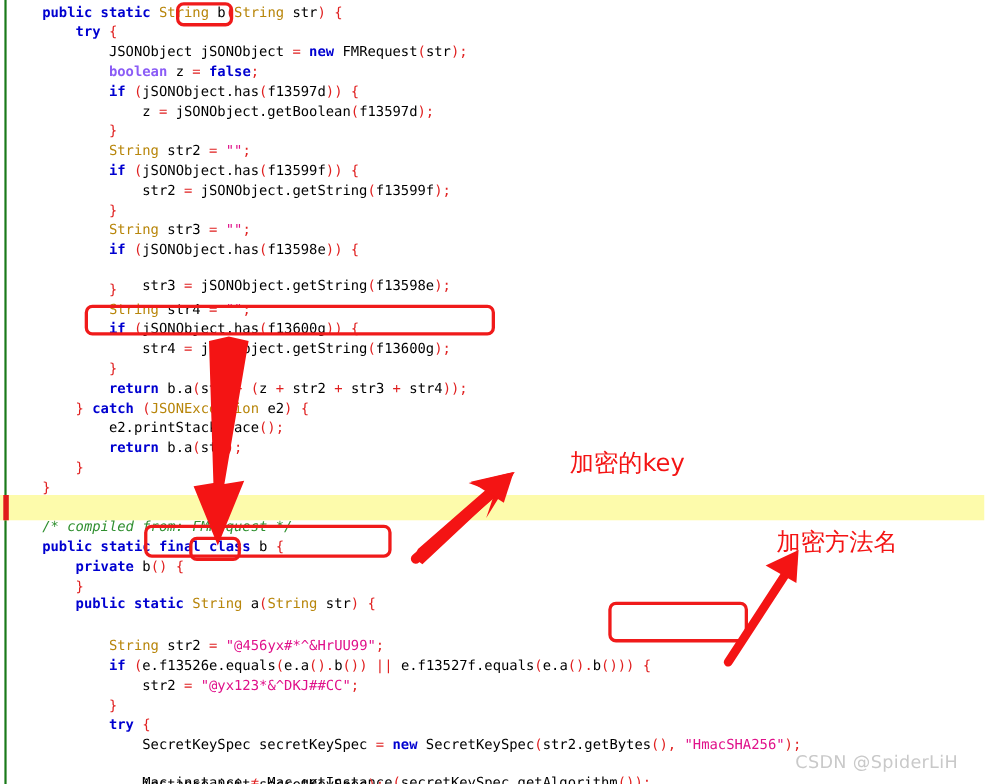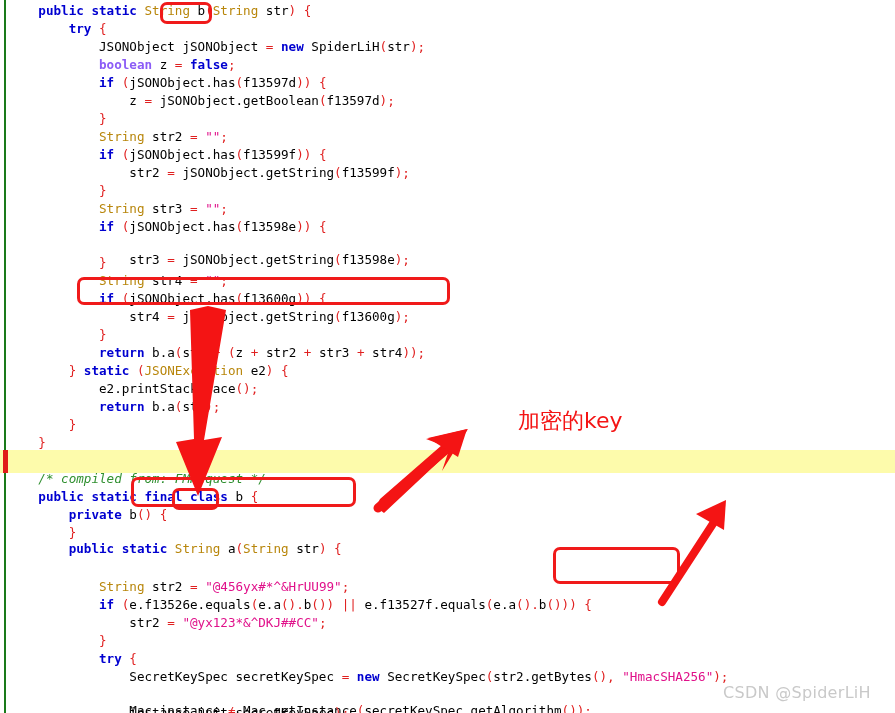--- a/index.html
+++ b/index.html
@@ -113,39 +113,39 @@
   <div class="gutter-rule"></div>
 
   <div class="line-highlight" style="top:450px; height:23px;">
     <span class="lh-marker"></span>
   </div>
 
   <div id="code-text">
 
     <div class="code-line" style="top:2px;  left:8px;"><span class="plain">    </span><span class="kw">public static </span><span class="type">String </span><span class="plain">b</span><span class="punc">(</span><span class="type">String </span><span class="plain">str</span><span class="punc">) {</span></div>
     <div class="code-line" style="top:20px; left:8px;"><span class="plain">        </span><span class="kw">try </span><span class="punc">{</span></div>
-    <div class="code-line" style="top:38px; left:8px;"><span class="plain">            JSONObject jSONObject </span><span class="punc">=</span><span class="plain"> </span><span class="kw">new </span><span class="plain">SpiderLiH</span><span class="punc">(</span><span class="plain">str</span><span class="punc">);</span></div>
+    <div class="code-line" style="top:38px; left:8px;"><span class="plain">            JSONObject jSONObject </span><span class="punc">=</span><span class="plain"> </span><span class="kw">new </span><span class="plain">FMRequest</span><span class="punc">(</span><span class="plain">str</span><span class="punc">);</span></div>
     <div class="code-line" style="top:56px; left:8px;"><span class="plain">            </span><span class="teal">boolean </span><span class="plain">z </span><span class="punc">=</span><span class="plain"> </span><span class="kw">false</span><span class="punc">;</span></div>
     <div class="code-line" style="top:74px; left:8px;"><span class="plain">            </span><span class="kw">if </span><span class="punc">(</span><span class="plain">jSONObject.has</span><span class="punc">(</span><span class="plain">f13597d</span><span class="punc">)) {</span></div>
     <div class="code-line" style="top:92px; left:8px;"><span class="plain">                z </span><span class="punc">=</span><span class="plain"> jSONObject.getBoolean</span><span class="punc">(</span><span class="plain">f13597d</span><span class="punc">);</span></div>
     <div class="code-line" style="top:110px;left:8px;"><span class="plain">            </span><span class="punc">}</span></div>
     <div class="code-line" style="top:128px;left:8px;"><span class="plain">            </span><span class="type">String </span><span class="plain">str2 </span><span class="punc">=</span><span class="plain"> </span><span class="str">""</span><span class="punc">;</span></div>
     <div class="code-line" style="top:146px;left:8px;"><span class="plain">            </span><span class="kw">if </span><span class="punc">(</span><span class="plain">jSONObject.has</span><span class="punc">(</span><span class="plain">f13599f</span><span class="punc">)) {</span></div>
     <div class="code-line" style="top:164px;left:8px;"><span class="plain">                str2 </span><span class="punc">=</span><span class="plain"> jSONObject.getString</span><span class="punc">(</span><span class="plain">f13599f</span><span class="punc">);</span></div>
     <div class="code-line" style="top:182px;left:8px;"><span class="plain">            </span><span class="punc">}</span></div>
     <div class="code-line" style="top:200px;left:8px;"><span class="plain">            </span><span class="type">String </span><span class="plain">str3 </span><span class="punc">=</span><span class="plain"> </span><span class="str">""</span><span class="punc">;</span></div>
     <div class="code-line" style="top:218px;left:8px;"><span class="plain">            </span><span class="kw">if </span><span class="punc">(</span><span class="plain">jSONObject.has</span><span class="punc">(</span><span class="plain">f13598e</span><span class="punc">)) {</span></div>
     <div class="code-line" style="top:251px;left:8px;"><span class="plain">                str3 </span><span class="punc">=</span><span class="plain"> jSONObject.getString</span><span class="punc">(</span><span class="plain">f13598e</span><span class="punc">);</span></div>
     <div class="code-line" style="top:254px;left:8px;"><span class="plain">            </span><span class="punc">}</span></div>
     <div class="code-line" style="top:272px;left:8px;"><span class="plain">            </span><span class="type">String </span><span class="plain">str4 </span><span class="punc">=</span><span class="plain"> </span><span class="str">""</span><span class="punc">;</span></div>
     <div class="code-line" style="top:290px;left:8px;"><span class="plain">            </span><span class="kw">if </span><span class="punc">(</span><span class="plain">jSONObject.has</span><span class="punc">(</span><span class="plain">f13600g</span><span class="punc">)) {</span></div>
     <div class="code-line" style="top:308px;left:8px;"><span class="plain">                str4 </span><span class="punc">=</span><span class="plain"> jSONObject.getString</span><span class="punc">(</span><span class="plain">f13600g</span><span class="punc">);</span></div>
     <div class="code-line" style="top:326px;left:8px;"><span class="plain">            </span><span class="punc">}</span></div>
     <div class="code-line" style="top:344px;left:8px;"><span class="plain">            </span><span class="kw">return </span><span class="plain">b.a</span><span class="punc">(</span><span class="plain">str </span><span class="punc">+</span><span class="plain"> </span><span class="punc">(</span><span class="plain">z </span><span class="punc">+</span><span class="plain"> str2 </span><span class="punc">+</span><span class="plain"> str3 </span><span class="punc">+</span><span class="plain"> str4</span><span class="punc">));</span></div>
-    <div class="code-line" style="top:362px;left:8px;"><span class="plain">        </span><span class="punc">} </span><span class="kw">static </span><span class="punc">(</span><span class="type">JSONException </span><span class="plain">e2</span><span class="punc">) {</span></div>
+    <div class="code-line" style="top:362px;left:8px;"><span class="plain">        </span><span class="punc">} </span><span class="kw">catch </span><span class="punc">(</span><span class="type">JSONException </span><span class="plain">e2</span><span class="punc">) {</span></div>
     <div class="code-line" style="top:380px;left:8px;"><span class="plain">            e2.printStackTrace</span><span class="punc">();</span></div>
     <div class="code-line" style="top:398px;left:8px;"><span class="plain">            </span><span class="kw">return </span><span class="plain">b.a</span><span class="punc">(</span><span class="plain">str</span><span class="punc">);</span></div>
     <div class="code-line" style="top:416px;left:8px;"><span class="plain">        </span><span class="punc">}</span></div>
     <div class="code-line" style="top:434px;left:8px;"><span class="plain">    </span><span class="punc">}</span></div>
 
     <div class="code-line" style="top:470px;left:8px;"><span class="plain">    </span><span class="cmt">/* compiled from: FMRequest */</span></div>
     <div class="code-line" style="top:488px;left:8px;"><span class="plain">    </span><span class="kw">public static final class </span><span class="plain">b </span><span class="punc">{</span></div>
     <div class="code-line" style="top:506px;left:8px;"><span class="plain">        </span><span class="kw">private </span><span class="plain">b</span><span class="punc">() {</span></div>
     <div class="code-line" style="top:524px;left:8px;"><span class="plain">        </span><span class="punc">}</span></div>
 
@@ -184,16 +184,17 @@
     <polygon points="97,4 58,13 88,32" fill="#f41414"></polygon>
   </svg>
 
   <svg class="arrow-svg" style="left:652px; top:498px;" width="90" height="110" viewBox="0 0 90 110">
     <line x1="10" y1="104" x2="66" y2="18" stroke="#f41414" stroke-width="8" stroke-linecap="round"></line>
     <polygon points="74,2 44,16 72,32" fill="#f41414"></polygon>
   </svg>
 
   <div class="note" style="left:518px; top:406px;">加密的key</div>
 
+  <div class="note" style="left:706px; top:478px;">加密方法名</div>
 
   <div class="watermark" style="left:723px; top:683px;">CSDN @SpiderLiH</div>
 
 </div>
 
 </body></html>

